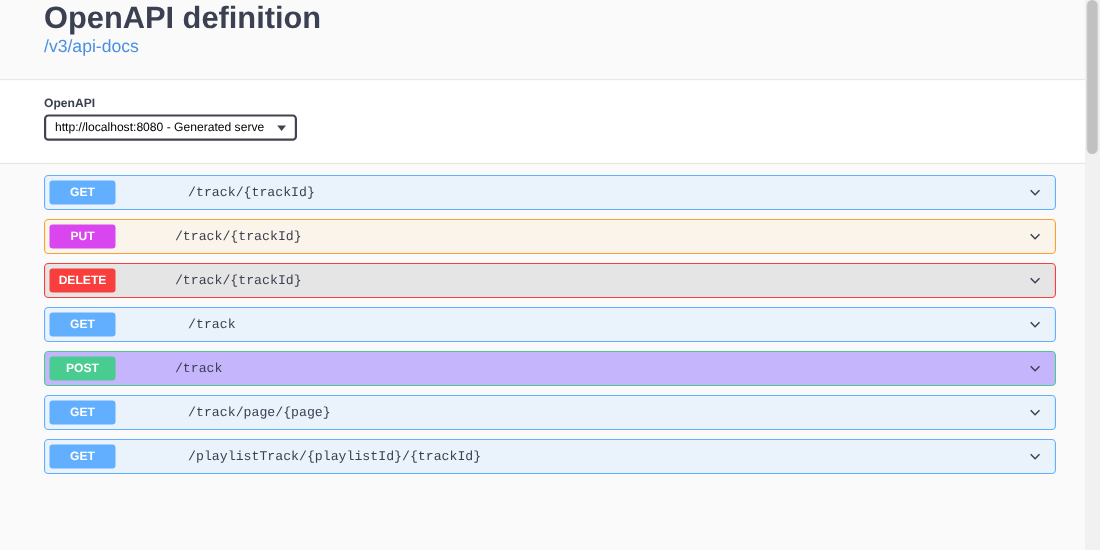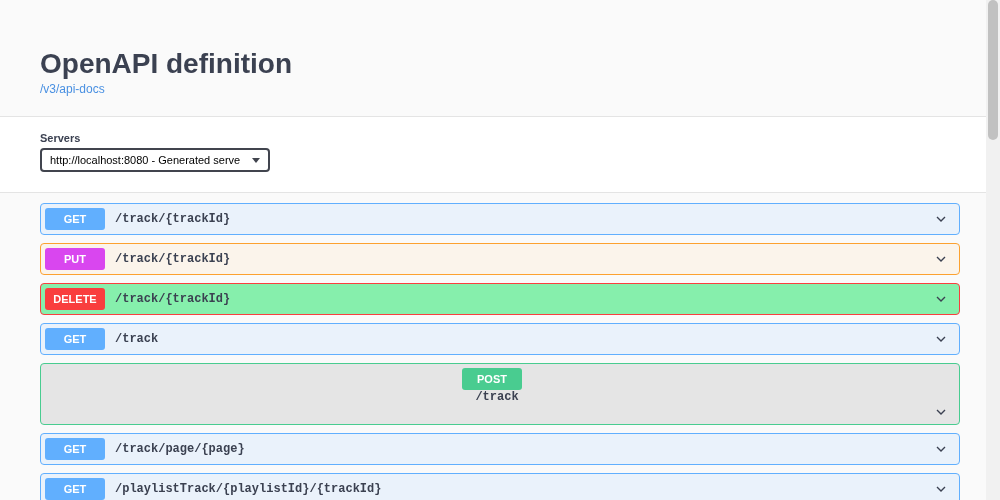--- a/index.html
+++ b/index.html
@@ -6,33 +6,32 @@
 body {
   font-family: -apple-system, BlinkMacSystemFont, "Segoe UI", sans-serif;
   background: #fafafa;
   color: #3b4151;
   font-size: 14px;
 }
 .topbar {
   padding: 0 40px 20px 40px;
   border-bottom: 1px solid #e4e4e4;
   background: #fafafa;
-  margin-top: 48px;
 }
 .title {
   font-size: 28px;
   font-weight: 700;
   color: #3b4151;
   display: flex;
   align-items: center;
   gap: 10px;
 }
 .apidocs-link {
   color: #4990e2;
-  font-size: 12px;
+  font-size: 16px;
   margin-top: 2px;
   display: inline-block;
 }
 .servers-box {
   padding: 15px 40px 20px 40px;
   background: #fff;
   border-bottom: 1px solid #e4e4e4;
 }
 .servers-label {
   font-size: 11px;
@@ -89,46 +88,47 @@
 .chevron svg { width: 16px; height: 16px; }
 .op {
   border-radius: 4px;
   margin-bottom: 8px;
   display: flex;
   align-items: center;
   padding: 4px 10px 4px 4px;
   cursor: pointer;
   border: 1px solid;
 }
-.op-get    { background: #eaf2fb; border-color: #61affe; }
+.op-get    { background: #eaf2fb; border-color: #61affe; gap: 12px; }
 .op-put    { background: #fbf4eb; border-color: #fca130; }
-.op-delete { background: #86efac; border-color: #f93e3e; }
-.op-post   { background: #e5e5e5; border-color: #49cc90; flex-direction: column; }
+.op-delete { background: #e5e5e5; border-color: #f93e3e; }
+.op-post   { background: #c4b5fd; border-color: #49cc90; }
 .method {
   color: #fff;
   font-size: 11px;
   font-weight: 700;
   padding: 5px 0;
   width: 60px;
   text-align: center;
   border-radius: 3px;
   margin-right: 10px;
   text-transform: uppercase;
   font-family: -apple-system, sans-serif;
 }
 .m-get    { background: #61affe; }
 .m-put    { background: #d946ef; }
 .m-delete { background: #f93e3e; }
 .m-post   { background: #49cc90; }
 .path {
   font-family: "SFMono-Regular", Consolas, "Liberation Mono", Menlo, monospace;
   font-size: 12px;
-  font-weight: 700;
+  font-weight: 400;
   color: #3b4151;
   flex: 1;
+  margin-left: 44px;
 }
 .op .chevron { margin-left: auto; }
 .scrollbar {
   position: fixed;
   right: 0; top: 0; bottom: 0;
   width: 14px;
   background: #f1f1f1;
 }
 .scrollbar-thumb {
   position: absolute;
@@ -143,21 +143,21 @@
 <body>
 
 <div class="topbar">
   <h1 class="title">
     <span>OpenAPI definition</span>
   </h1>
   <a class="apidocs-link">/v3/api-docs</a>
 </div>
 
 <div class="servers-box">
-  <div class="servers-label">Servers</div>
+  <div class="servers-label">OpenAPI</div>
   <div class="select-wrap">
     <select class="server-select">
       <option>http://localhost:8080 - Generated server url</option>
     </select>
   </div>
 </div>
 
 <div class="content">
 
 

